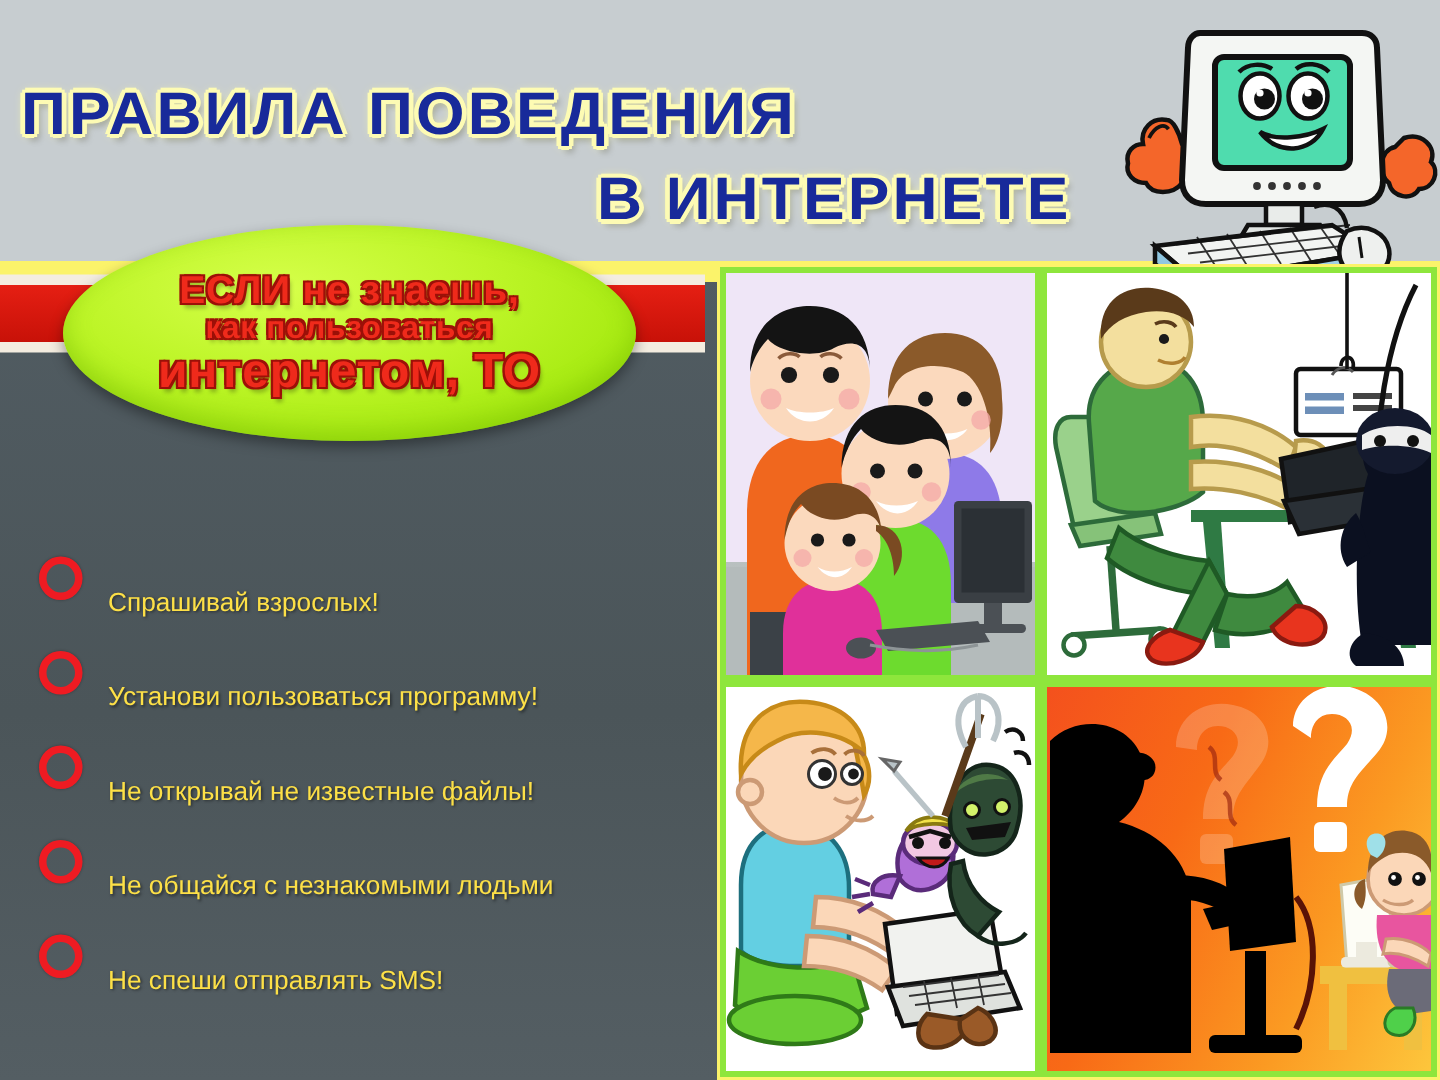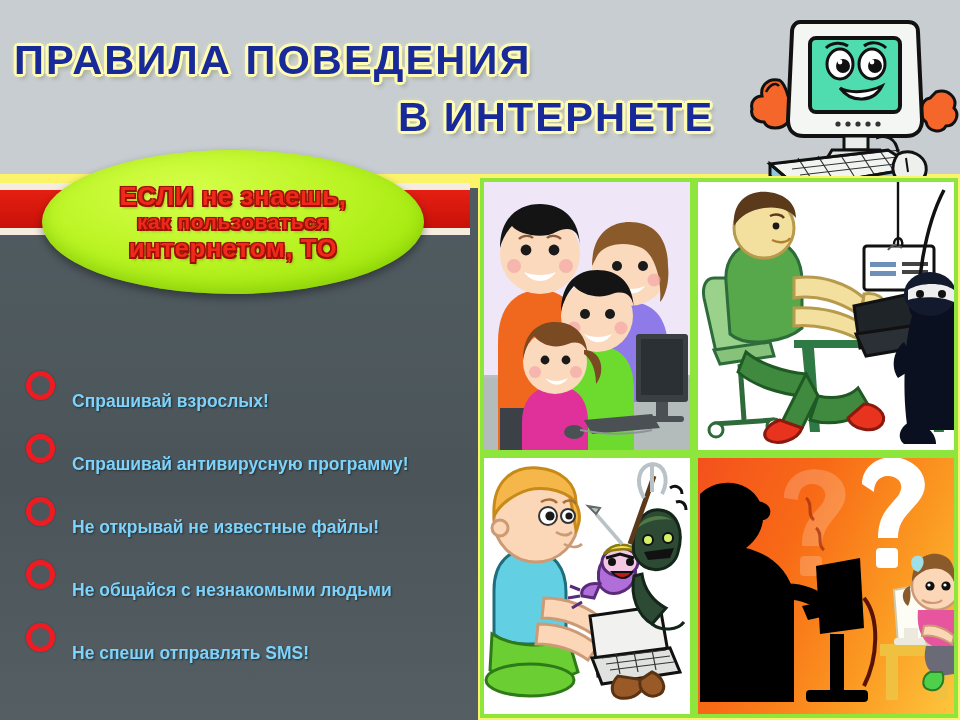--- a/index.html
+++ b/index.html
@@ -15,21 +15,21 @@
   .bg-bottom{position:absolute;left:0;top:176px;width:960px;height:544px;
              background:linear-gradient(180deg,#515c62 0%,#4b5559 55%,#545e63 100%);}
   .yellow-band{position:absolute;left:0;top:174px;width:960px;height:14px;background:#fbf36a;}
 
   
   .ribbon{position:absolute;left:0;top:183px;width:470px;height:52px;background:#f4ede0;}
   .ribbon-red{position:absolute;left:0;top:190px;width:470px;height:38px;
               background:linear-gradient(180deg,#e51f13 0%,#c81108 100%);}
 
   
-  .title{position:absolute;left:0;top:0;width:760px;height:170px;padding-left:45px;}
+  .title{position:absolute;left:0;top:16px;width:760px;height:170px;padding-left:45px;}
   .title-line{
     position:absolute;
     font-weight:bold;
     font-size:40px;
     letter-spacing:2px;
     color:#182a9a;
     white-space:nowrap;
     -webkit-text-stroke:0px;
     text-shadow:
       -2px -2px 0 #fdfbb4, 2px -2px 0 #fdfbb4,
@@ -54,32 +54,32 @@
   .oval-line{
     font-weight:bold;font-size:25px;color:#ef2a1b;white-space:nowrap;line-height:1.10;
     letter-spacing:.5px;
     text-shadow:
       -1.5px -1.5px 0 #9c1008, 1.5px -1.5px 0 #9c1008,
       -1.5px  1.5px 0 #9c1008, 1.5px  1.5px 0 #9c1008,
        0 0 2px #9c1008, 2px 3px 3px rgba(0,0,0,.28);
   }
   .oval-line.l1{font-size:26px;}
   .oval-line.l2{font-size:21px;}
-  .oval-line.l3{font-size:26px;}
+  .oval-line.l3{font-size:32px;}
 
   
   .rules{position:absolute;left:26px;top:358px;width:440px;}
   .rule{display:flex;align-items:center;height:54px;margin-bottom:9px;}
   .ring{
     flex:0 0 auto;width:19px;height:19px;border-radius:50%;
     border:5px solid #ef1b22;background:transparent;margin-right:17px;
     box-shadow:0 0 2px rgba(0,0,0,.35);
   }
   .rule-text{
-    font-size:17.5px;font-weight:bold;color:#7dd3fc;white-space:nowrap;
+    font-size:17.5px;font-weight:normal;color:#fde047;white-space:nowrap;
     text-shadow:1px 1px 2px rgba(0,0,0,.5);
     margin-top:32px;
   }
 
   
   .grid{
     position:absolute;left:478px;top:176px;width:482px;height:544px;
     background:#fbf36a;
   }
   .cellwrap{position:absolute;background:#8ee63c;}
@@ -180,21 +180,21 @@
     <div class="oval-line l3">интернетом, ТО</div>
   </div>
 
   <div class="rules">
     <div class="rule">
       <span class="ring"></span>
       <span class="rule-text">Спрашивай взрослых!</span>
     </div>
     <div class="rule">
       <span class="ring"></span>
-      <span class="rule-text">Спрашивай антивирусную программу!</span>
+      <span class="rule-text">Установи пользоваться программу!</span>
     </div>
     <div class="rule">
       <span class="ring"></span>
       <span class="rule-text">Не открывай не известные файлы!</span>
     </div>
     <div class="rule">
       <span class="ring"></span>
       <span class="rule-text">Не общайся с незнакомыми людьми</span>
     </div>
     <div class="rule">

